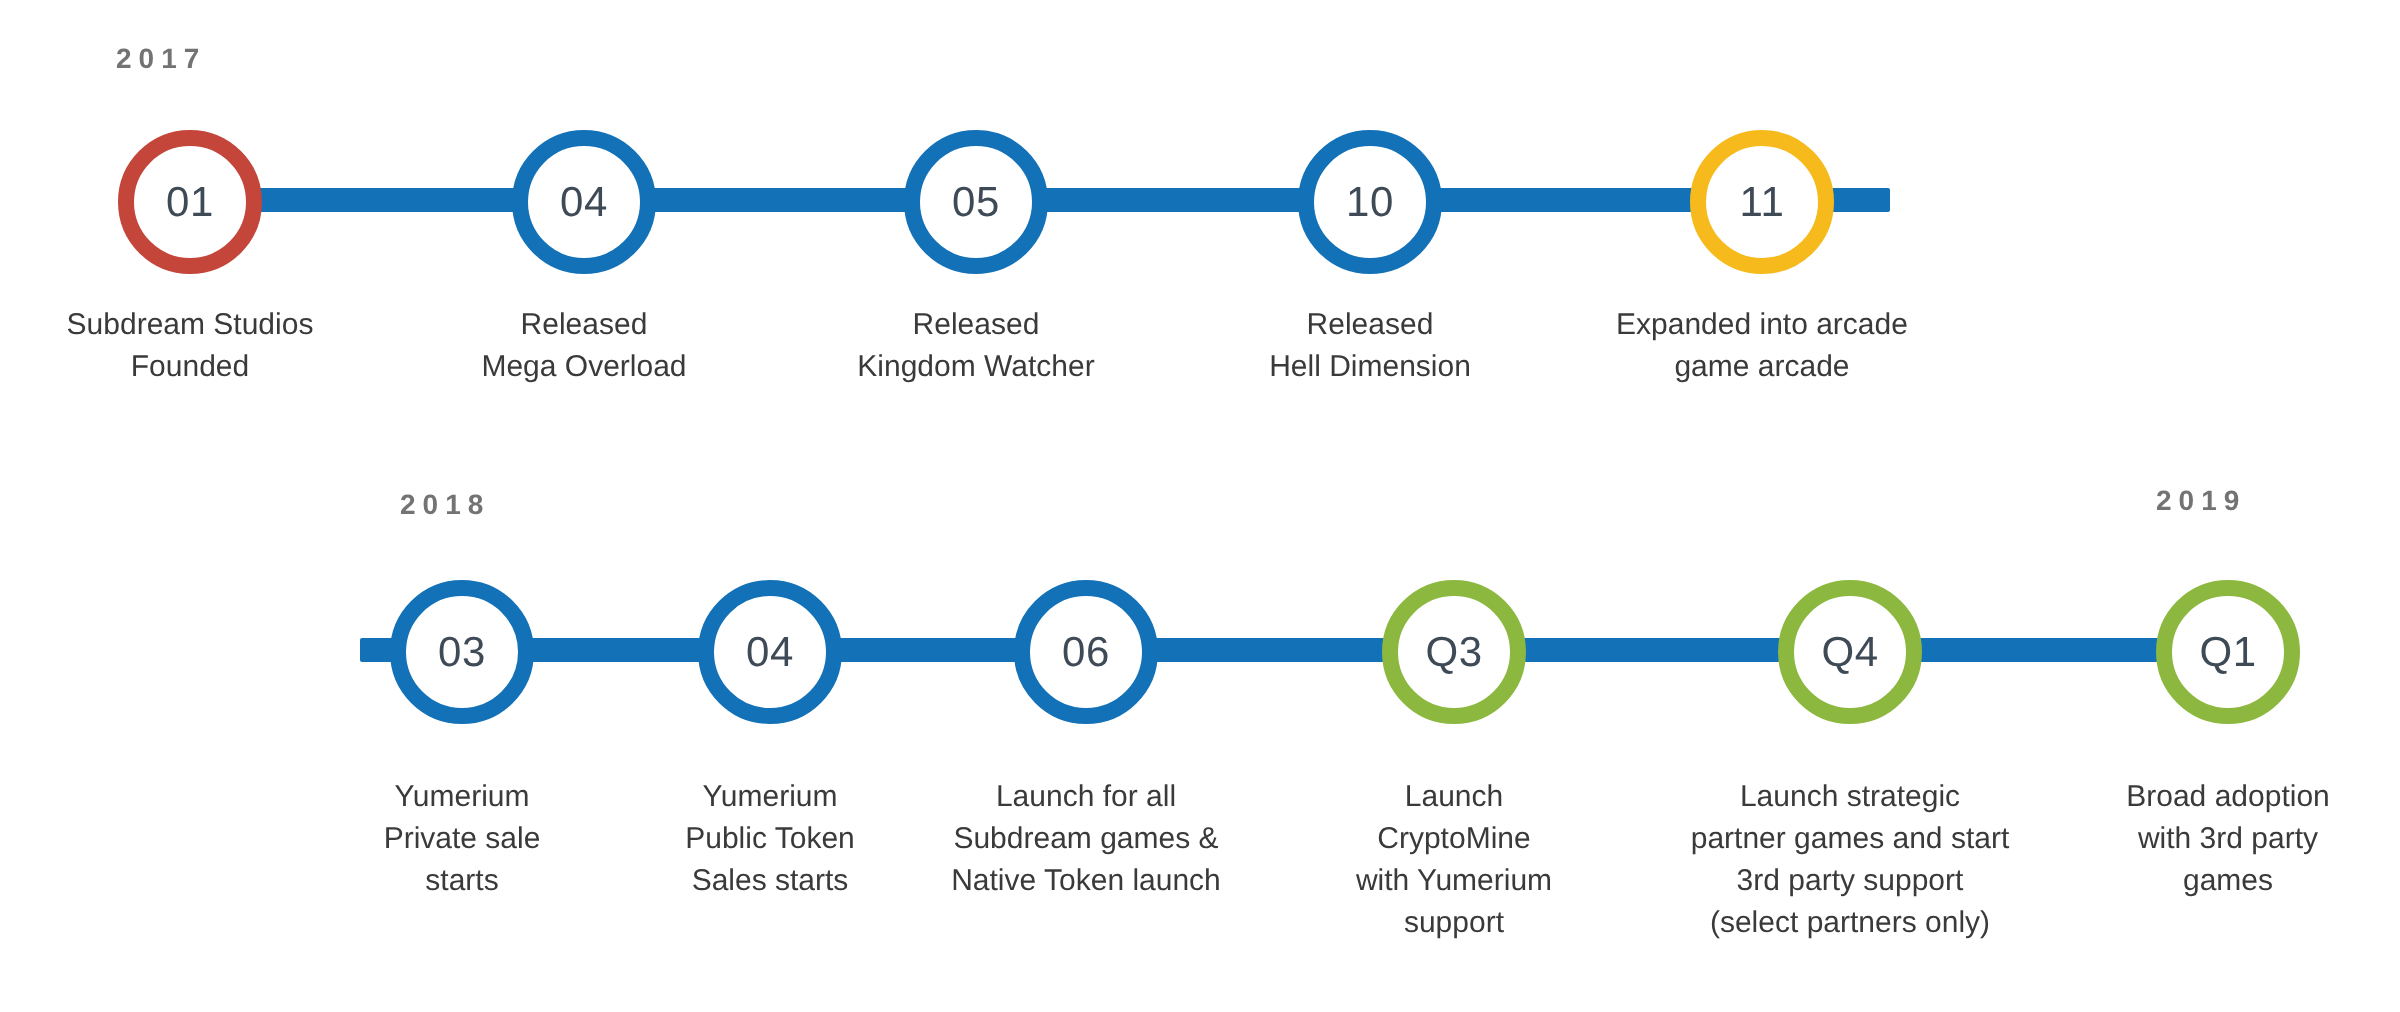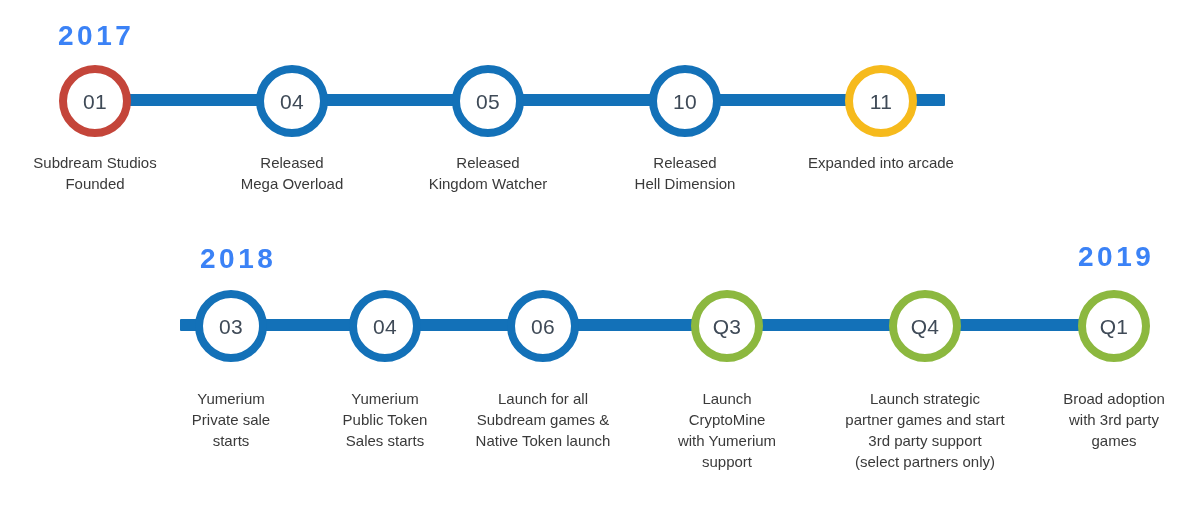--- a/index.html
+++ b/index.html
@@ -18,24 +18,24 @@
 
   .timeline-root {
     position: absolute;
     inset: 0;
   }
 
   
   .year-label {
     position: absolute;
     font-family: "Liberation Sans", sans-serif;
-    font-size: 28px;
+    font-size: 14px;
     font-weight: bold;
     letter-spacing: 3.5px;
-    color: #3b82f6;
+    color: #737373;
     white-space: nowrap;
     line-height: 1;
   }
   .year-2017 { left: 58px;   top: 22px; }
   .year-2018 { left: 200px;  top: 245px; }
   .year-2019 { left: 1078px; top: 243px; }
 
   
   .rail {
     position: absolute;
@@ -132,20 +132,21 @@
     <div class="caption" style="left:585px; width:200px;">
       <div>Released</div>
       <div>Hell Dimension</div>
     </div>
 
     <div class="node gold" style="left:845px;">
       <span class="node-label">11</span>
     </div>
     <div class="caption" style="left:781px; width:200px;">
       <div>Expanded into arcade</div>
+      <div>game arcade</div>
     </div>
 
   </div>
 
   <div class="row2">
 
     <div class="rail rail-row2"></div>
 
     <div class="node blue" style="left:195px;">
       <span class="node-label">03</span>

